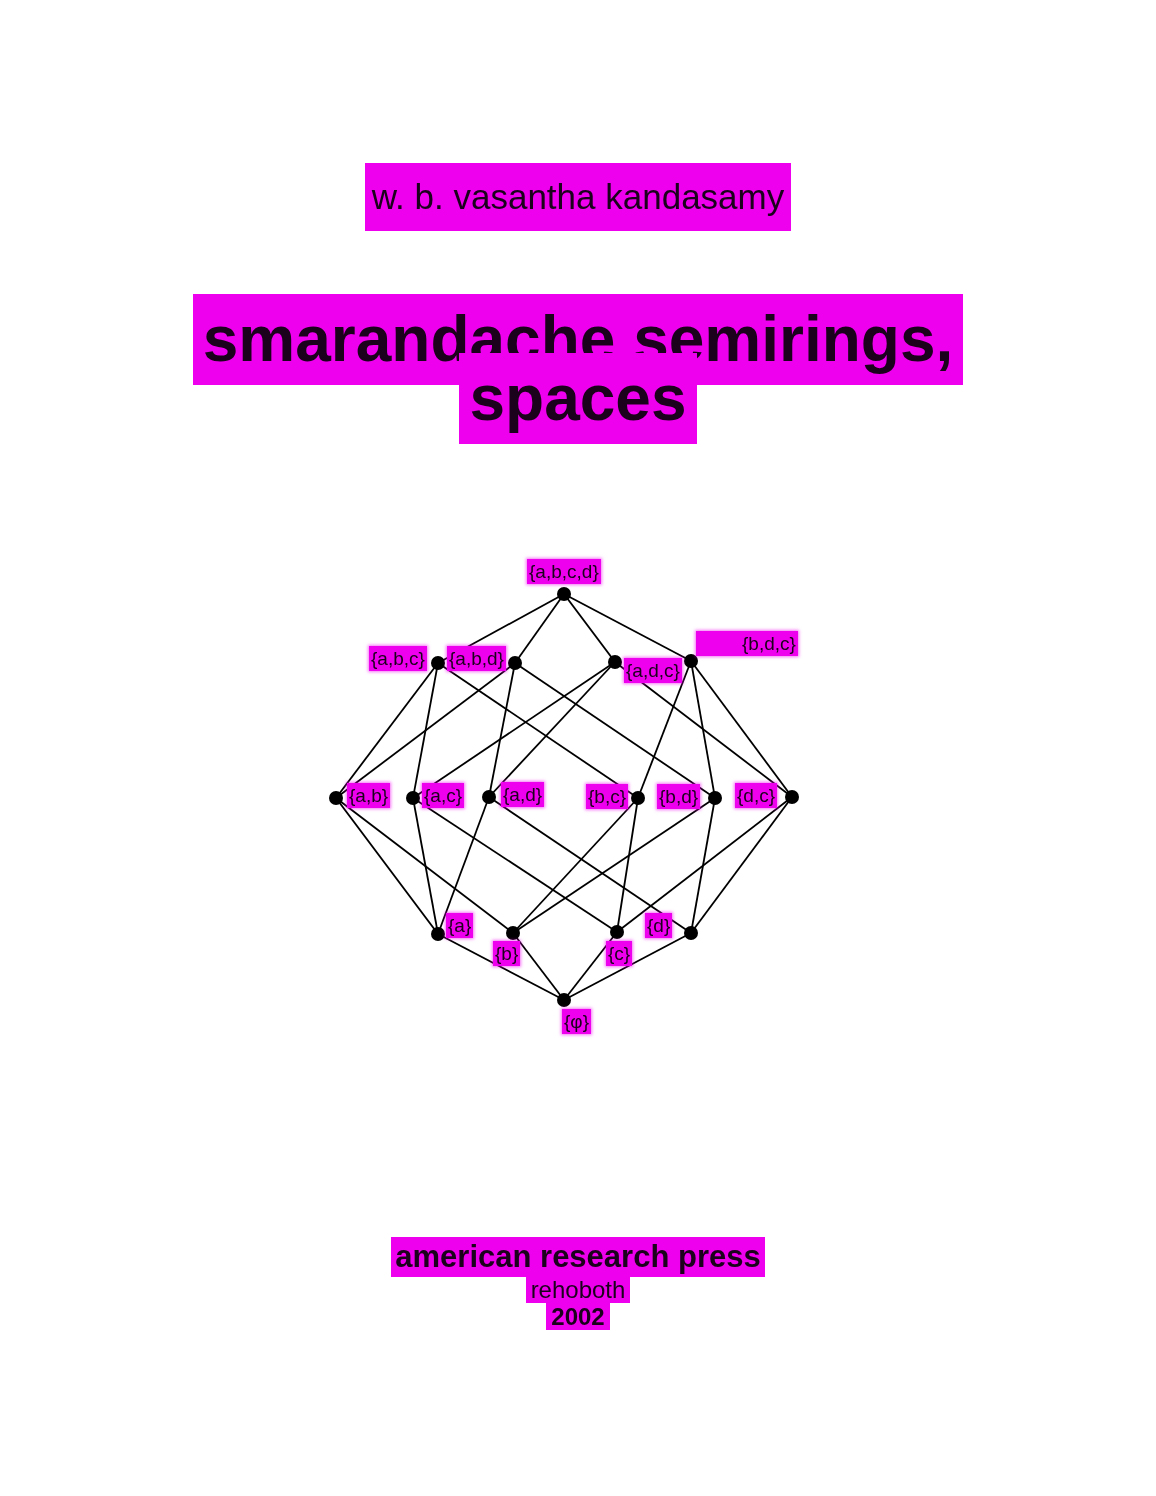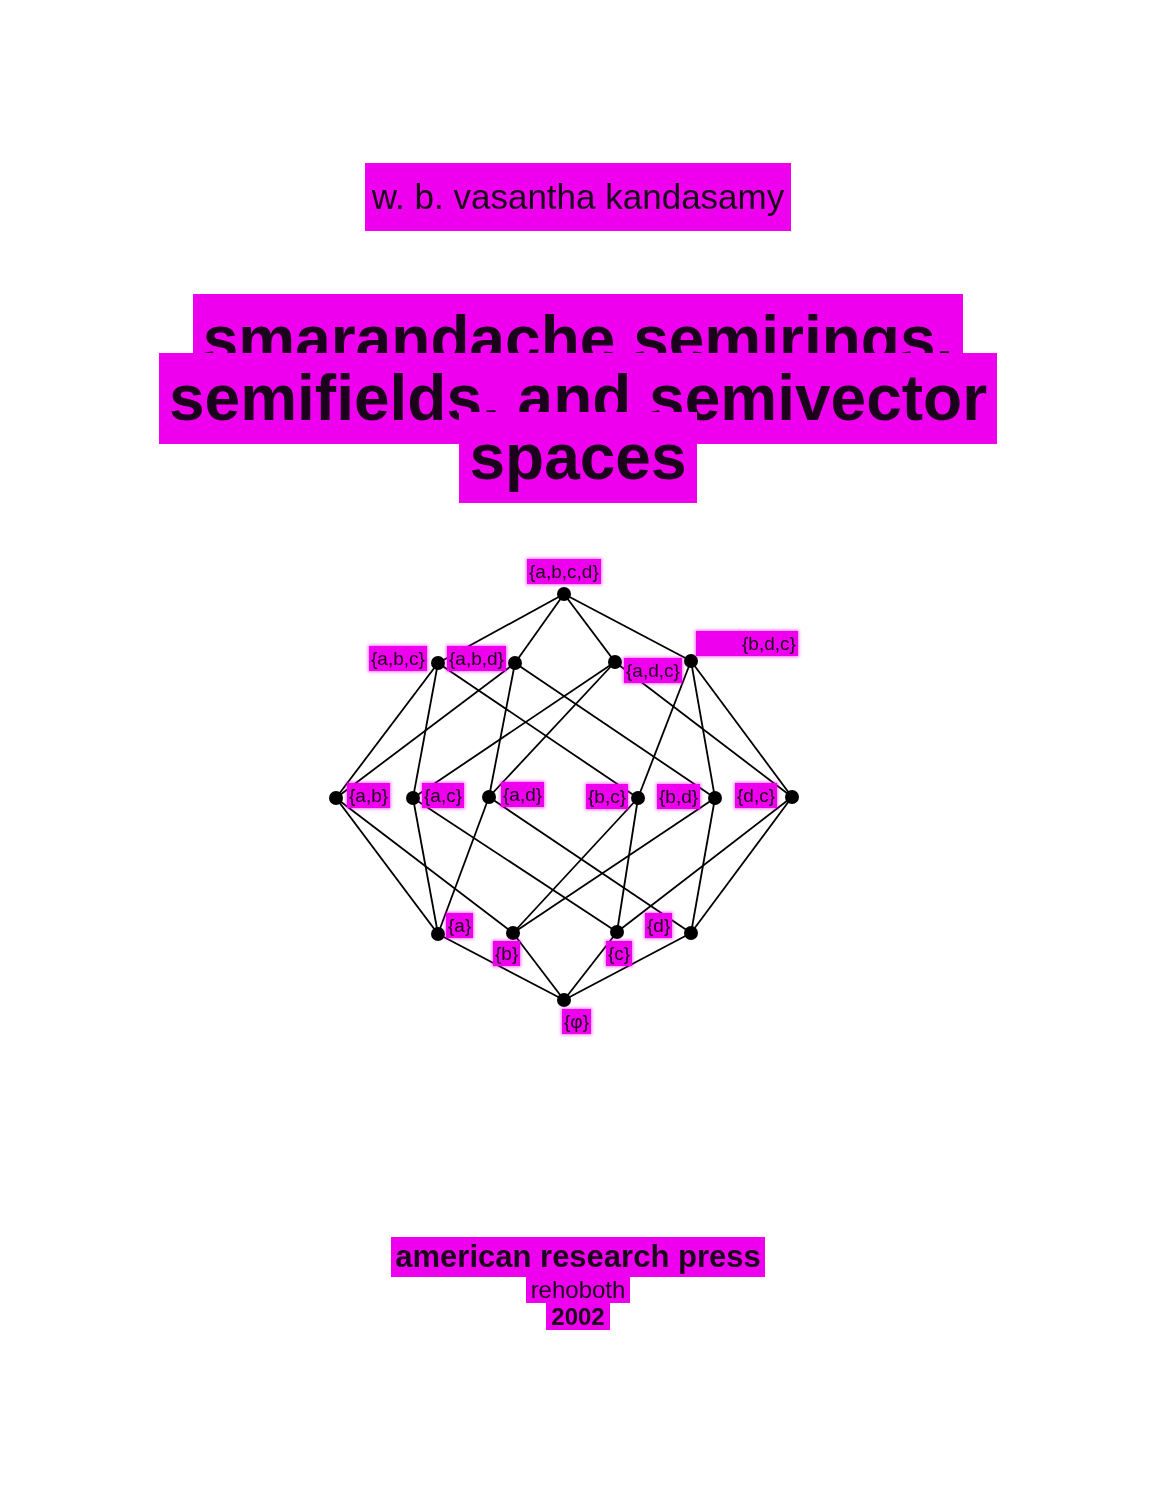--- a/index.html
+++ b/index.html
@@ -98,21 +98,20 @@
 <body>
 
 <div class="page" style="--magenta: #ee00ee; --ink: #1c011c; --line: #000000; --paper: #ffffff;">
 
   <div class="author-wrap">
     <span class="hl">w. b. vasantha kandasamy</span>
   </div>
 
   <div class="title-wrap">
     <div class="title-line"><span class="hl">smarandache semirings,</span></div>
-    <div class="title-line"><span class="hl">semifields, and semivector</span></div>
     <div class="title-line"><span class="hl">spaces</span></div>
   </div>
 
   <div class="diagram">
     <svg id="lattice-svg" class="lattice-svg" viewBox="0 0 1156 1496">
         <line x1="564" y1="594" x2="438" y2="663"></line>
         <line x1="564" y1="594" x2="515" y2="663"></line>
         <line x1="564" y1="594" x2="615" y2="662"></line>
         <line x1="564" y1="594" x2="691" y2="661"></line>
         <line x1="438" y1="663" x2="336" y2="798"></line>

